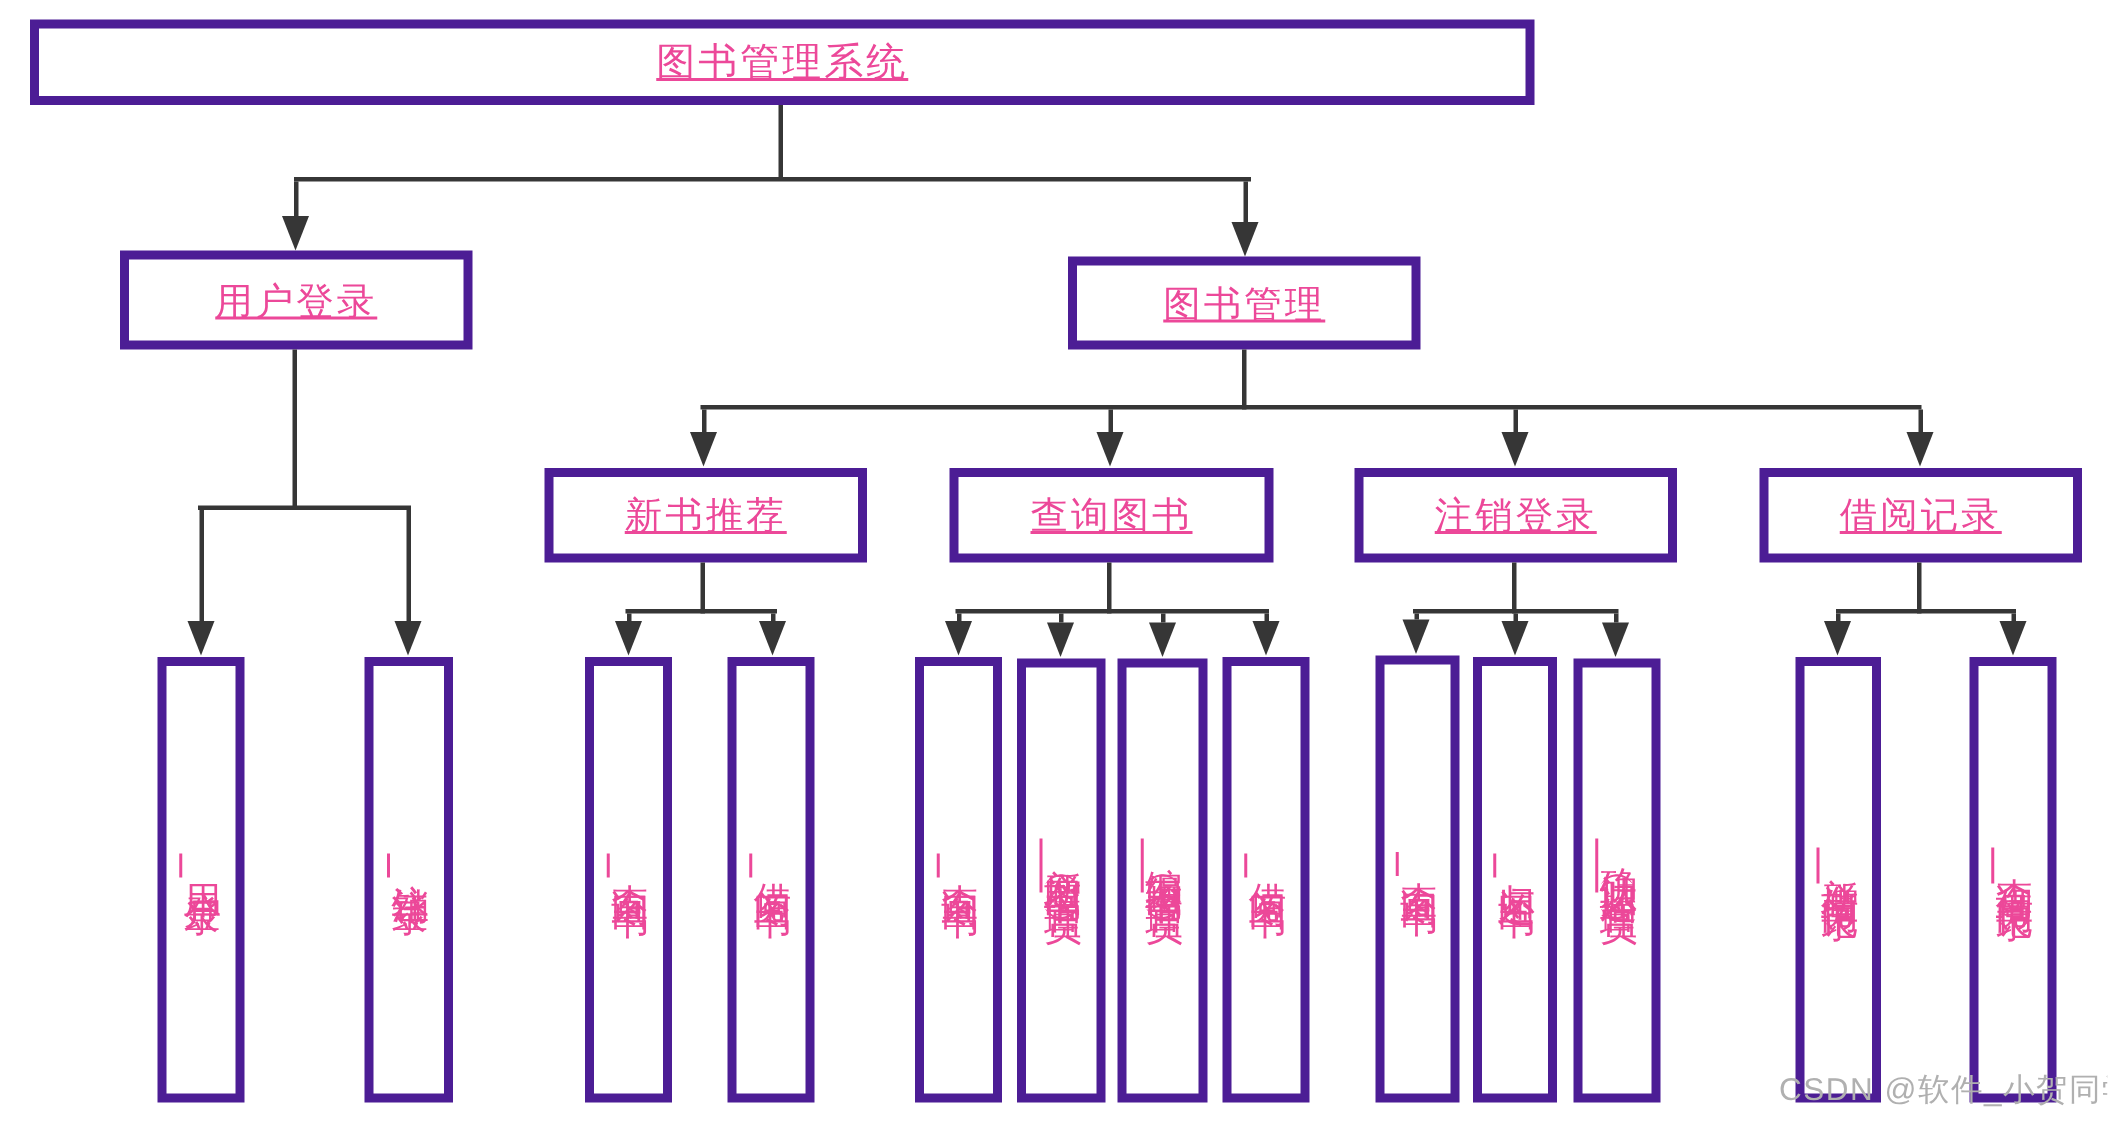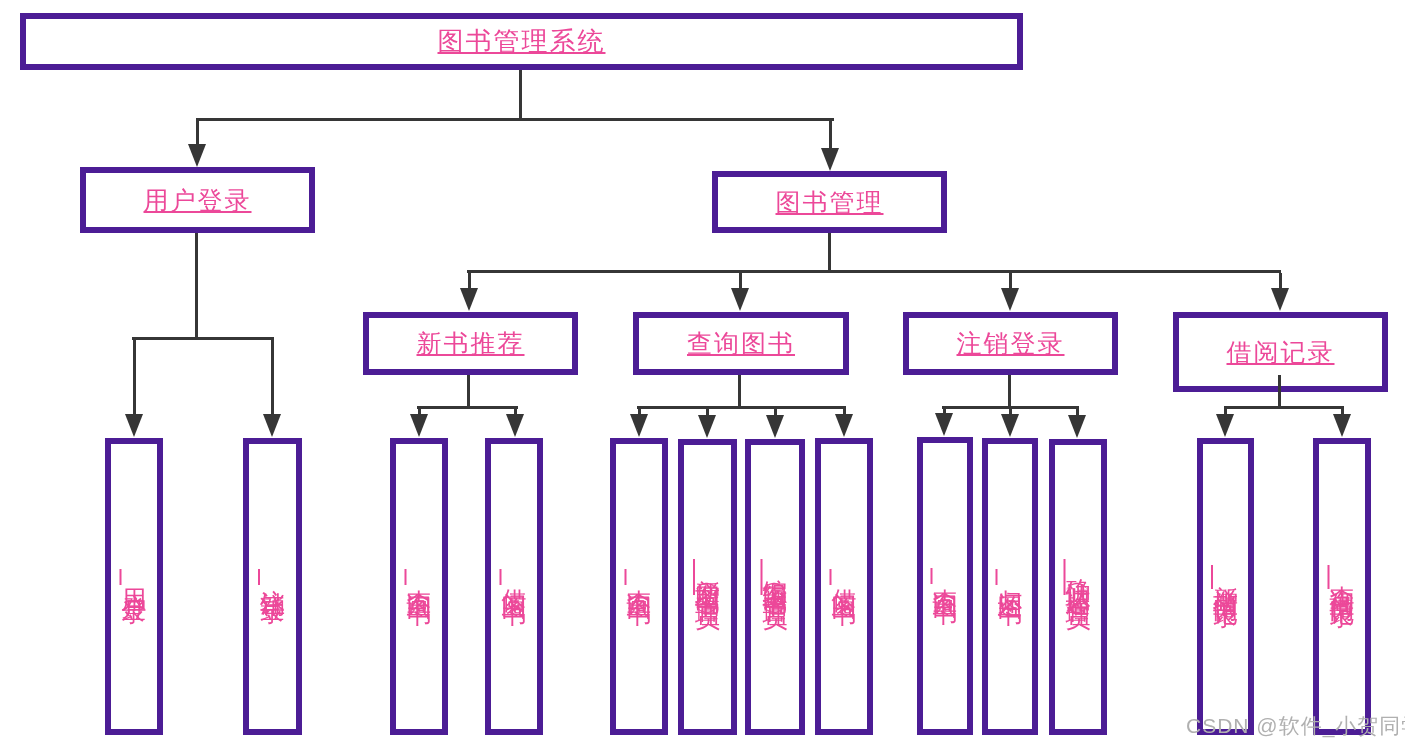--- a/index.html
+++ b/index.html
@@ -71,21 +71,21 @@
 <div class="stage">
 
   <div class="box hbox rootbox" style="left:20px; top:13px; width:1003px; height:57px;">图书管理系统</div>
 
   <div class="box hbox" style="left:80px; top:167px; width:235px; height:66px;">用户登录</div>
   <div class="box hbox" style="left:712px; top:171px; width:235px; height:62px;">图书管理</div>
 
   <div class="box hbox" style="left:363px; top:312px; width:215px; height:63px;">新书推荐</div>
   <div class="box hbox" style="left:633px; top:312px; width:216px; height:63px;">查询图书</div>
   <div class="box hbox" style="left:903px; top:312px; width:215px; height:63px;">注销登录</div>
-  <div class="box hbox" style="left:1173px; top:312px; width:215px; height:80px;">借阅记录</div>
+  <div class="box hbox" style="left:1173px; top:312px; width:215px; height:63px;">借阅记录</div>
 
   <div class="box vbox" style="left:105px; top:438px; width:58px; height:297px;">用户登录</div>
   <div class="box vbox" style="left:243px; top:438px; width:59px; height:297px;">注销登录</div>
 
   <div class="box vbox" style="left:390px; top:438px; width:58px; height:297px;">查询图书</div>
   <div class="box vbox" style="left:485px; top:438px; width:58px; height:297px;">借阅图书</div>
 
   <div class="box vbox" style="left:610px; top:438px; width:58px; height:297px;">查询图书</div>
   <div class="box vbox" style="left:678px; top:439px; width:59px; height:296px;">新增图书（管理员）</div>
   <div class="box vbox" style="left:745px; top:439px; width:60px; height:296px;">编辑图书（管理员）</div>

